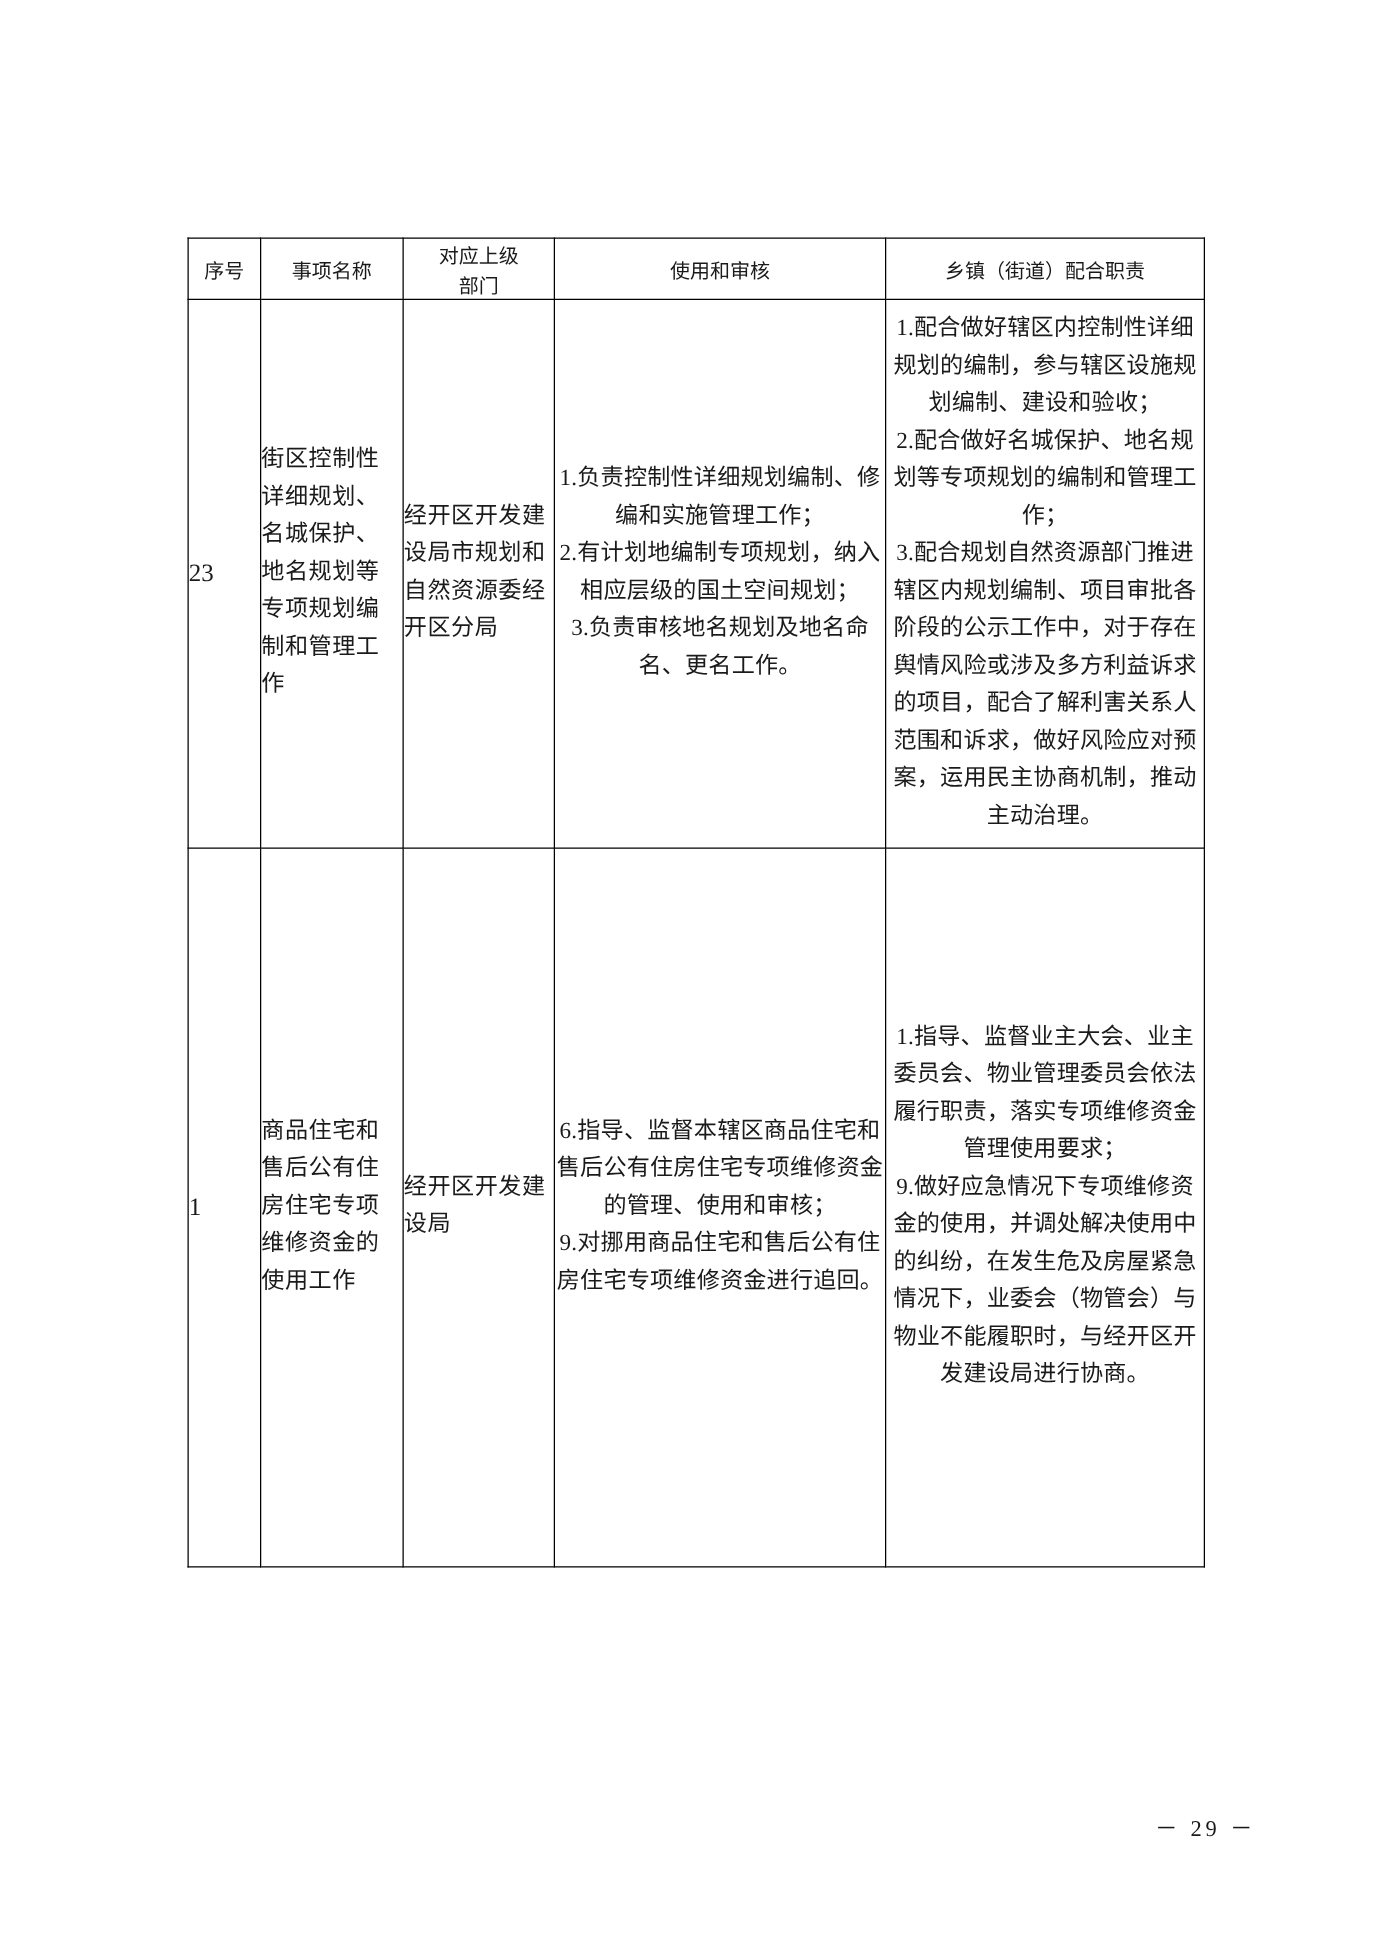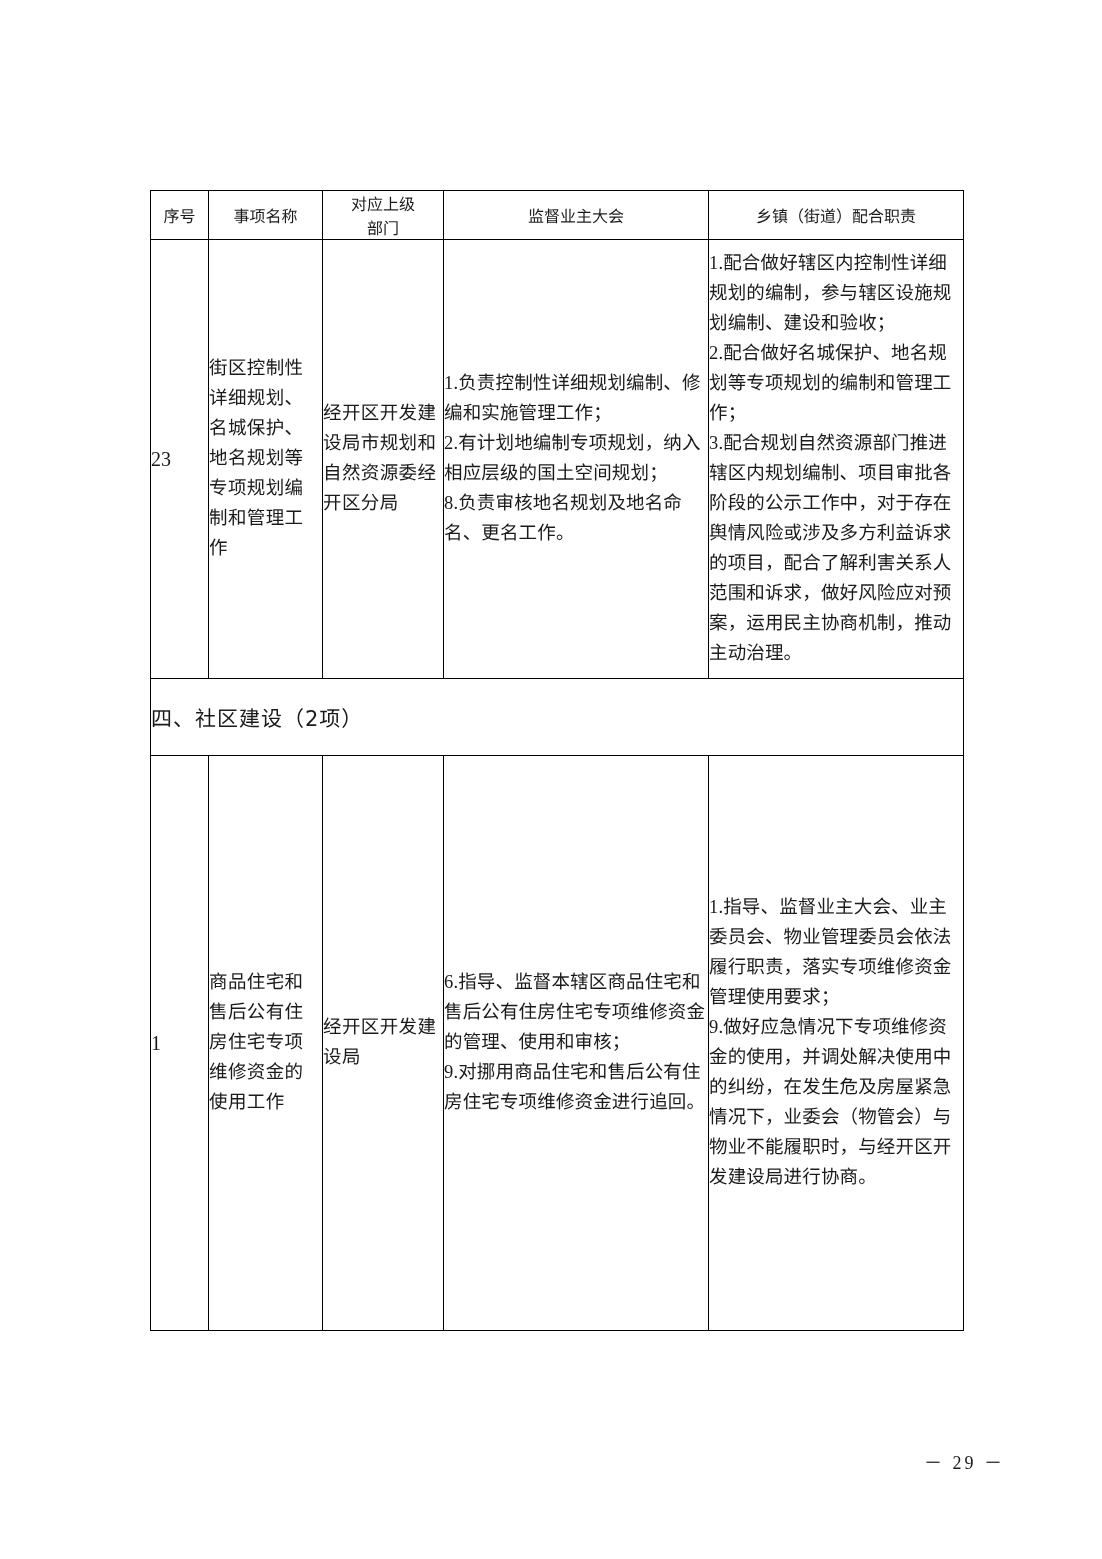--- a/index.html
+++ b/index.html
@@ -71,20 +71,21 @@
     text-align: left;
     font-size: 18.5px;
     line-height: 1.62;
     letter-spacing: 0.15px;
     padding: 0 9px;
     vertical-align: middle;
   }
   .cell-para p,
   .cell-center p {
     margin: 0;
+    text-align: center;
   }
 
   
   .section-row td {
     height: 76px;
   }
   .section-title {
     font-size: 21px;
     letter-spacing: 1px;
     padding-left: 14px;
@@ -123,45 +124,42 @@
     </colgroup>
 
     <thead>
       <tr class="hdr">
         <th>序号</th>
         <th>事项名称</th>
         <th>
           <span class="two-line">对应上级</span>
           <span class="two-line">部门</span>
         </th>
-        <th>监督业主大会</th>
+        <th>使用和审核</th>
         <th>乡镇（街道）配合职责</th>
       </tr>
     </thead>
 
     <tbody>
       <tr class="row-23">
         <td class="cell-seq">23</td>
         <td class="cell-center">街区控制性详细规划、名城保护、地名规划等专项规划编制和管理工作</td>
         <td class="cell-center">经开区开发建设局市规划和自然资源委经开区分局</td>
         <td class="cell-para">
             <p>1.负责控制性详细规划编制、修编和实施管理工作；</p>
             <p>2.有计划地编制专项规划，纳入相应层级的国土空间规划；</p>
-            <p>8.负责审核地名规划及地名命名、更名工作。</p>
+            <p>3.负责审核地名规划及地名命名、更名工作。</p>
           </td>
         <td class="cell-para">
             <p>1.配合做好辖区内控制性详细规划的编制，参与辖区设施规划编制、建设和验收；</p>
             <p>2.配合做好名城保护、地名规划等专项规划的编制和管理工作；</p>
             <p>3.配合规划自然资源部门推进辖区内规划编制、项目审批各阶段的公示工作中，对于存在舆情风险或涉及多方利益诉求的项目，配合了解利害关系人范围和诉求，做好风险应对预案，运用民主协商机制，推动主动治理。</p>
           </td>
       </tr>
 
-      <tr class="section-row">
-        <td class="section-title" colspan="5">四、社区建设（2项）</td>
-      </tr>
 
       <tr class="row-1">
         <td class="cell-seq">1</td>
         <td class="cell-center">商品住宅和售后公有住房住宅专项维修资金的使用工作</td>
         <td class="cell-center">经开区开发建设局</td>
         <td class="cell-para">
             <p>6.指导、监督本辖区商品住宅和售后公有住房住宅专项维修资金的管理、使用和审核；</p>
             <p>9.对挪用商品住宅和售后公有住房住宅专项维修资金进行追回。</p>
           </td>
         <td class="cell-para">

